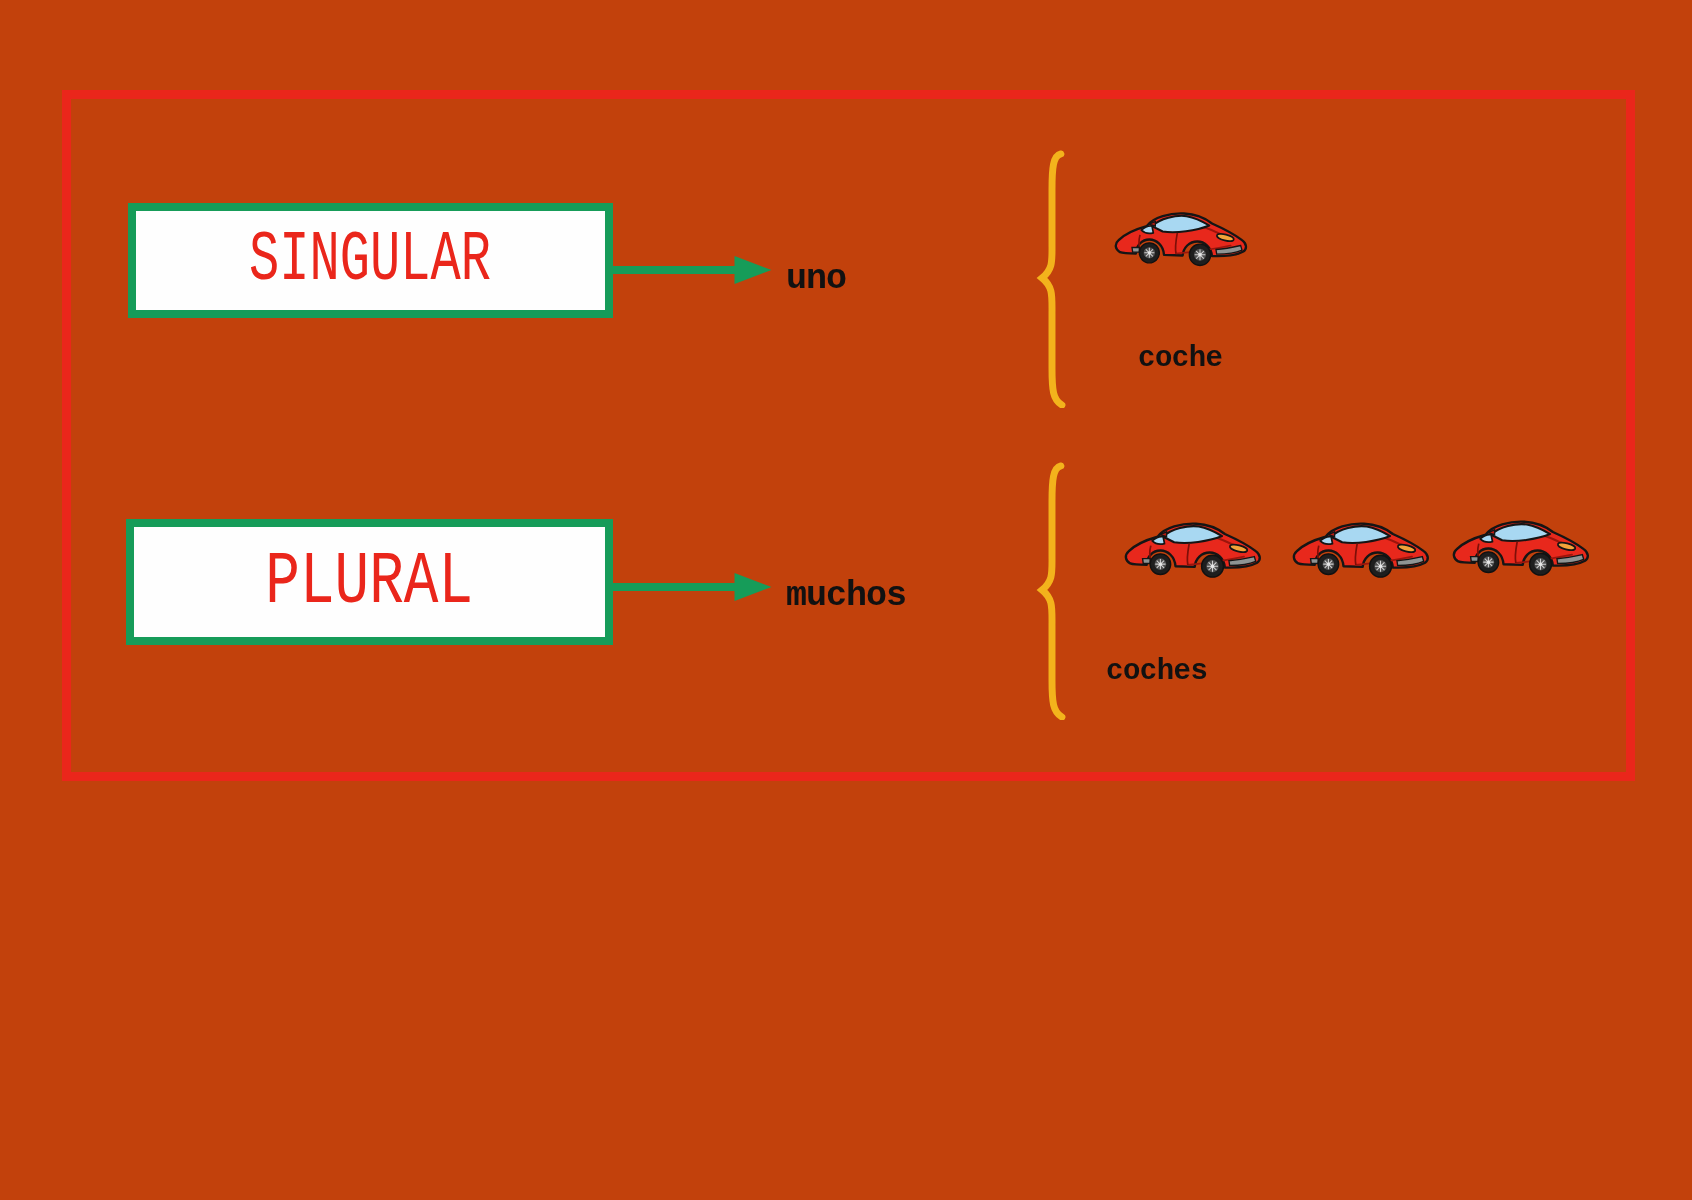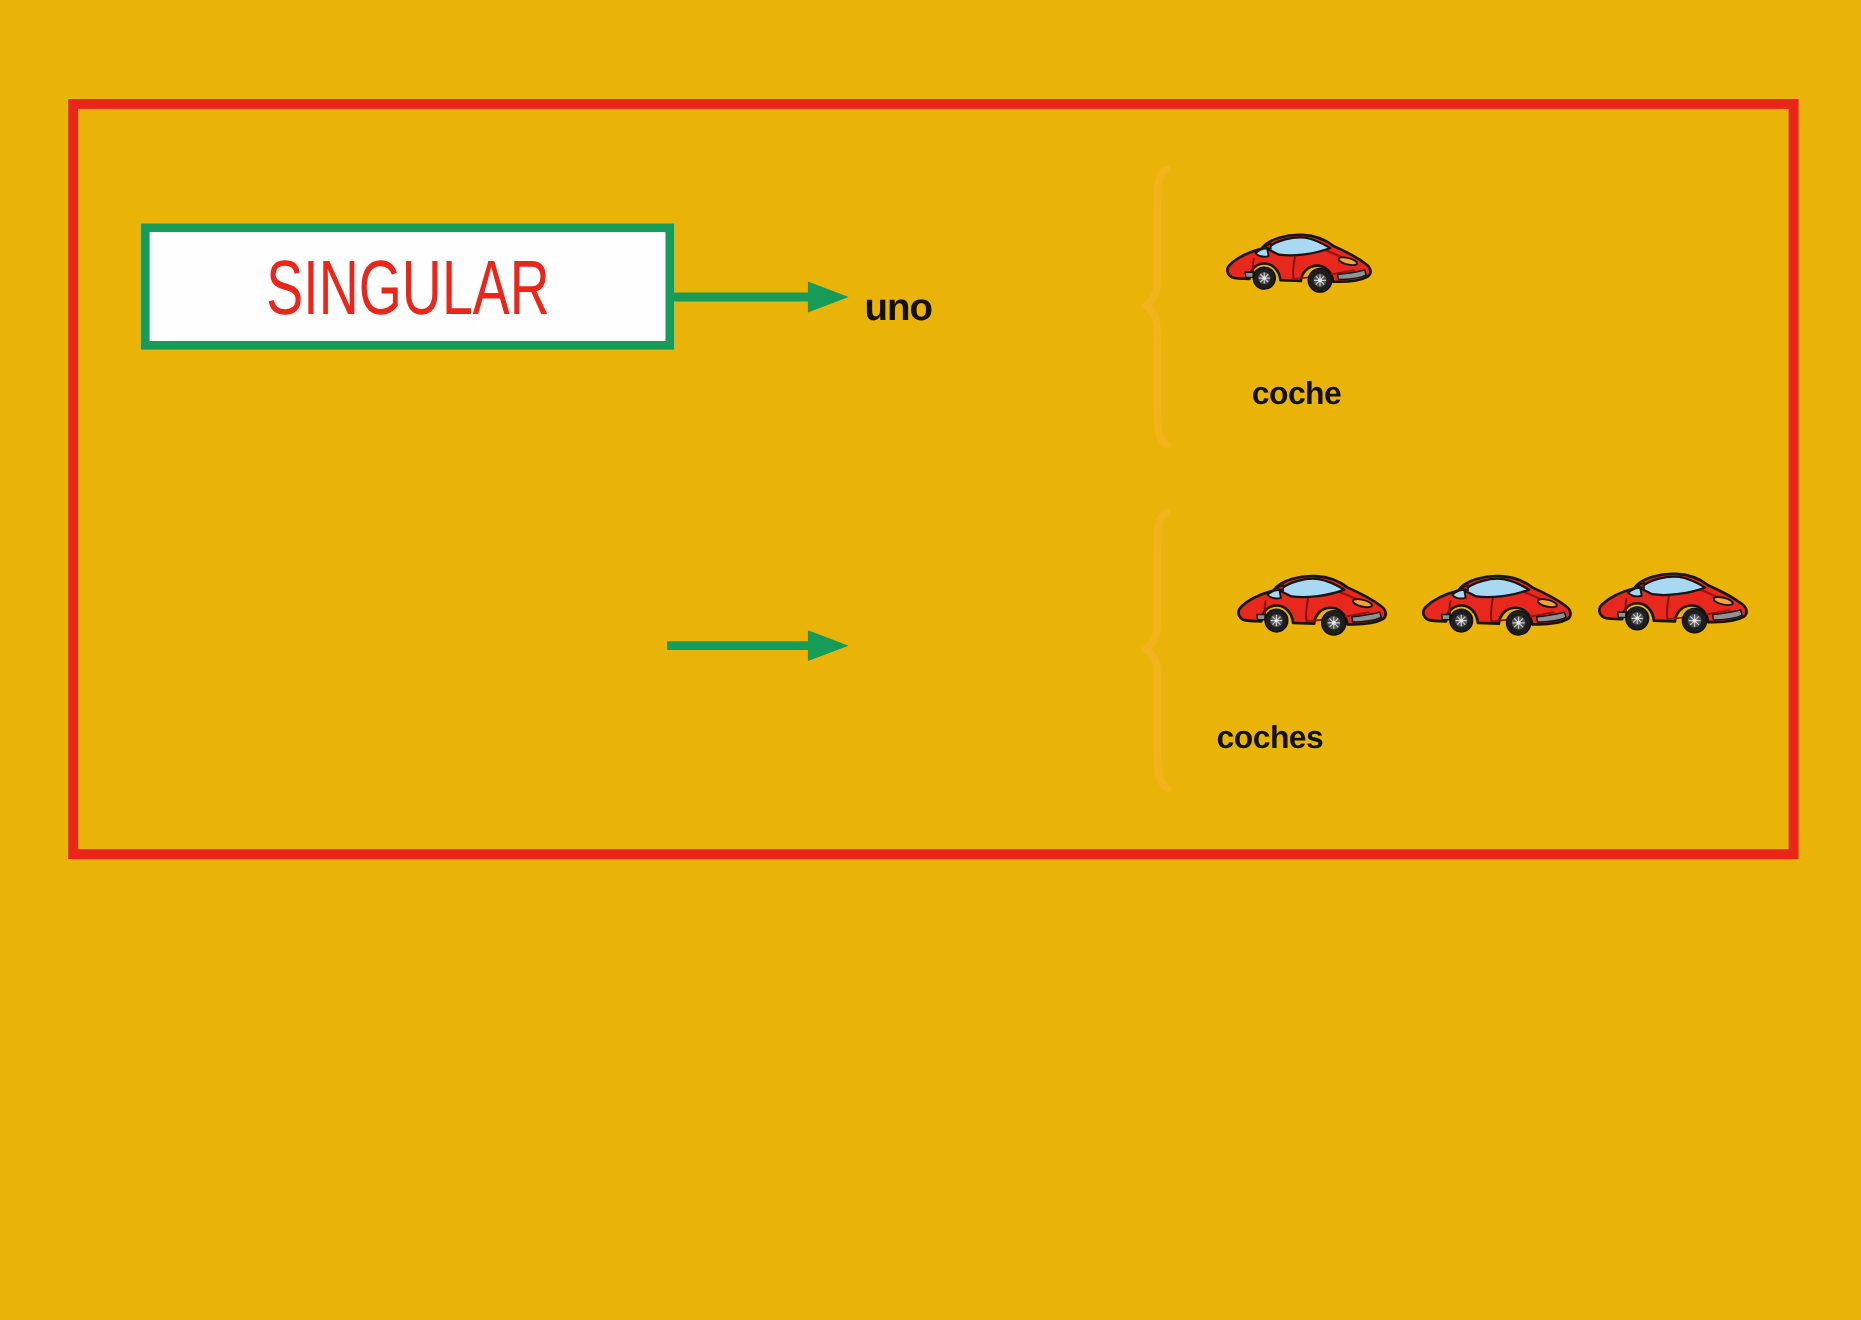--- a/index.html
+++ b/index.html
@@ -1,18 +1,18 @@
 <!DOCTYPE html>
 <html><head>
 <meta charset="utf-8">
 <style>
   html,body{margin:0;padding:0;background:#ffffff;}
   .stage{
     position:relative;width:1692px;height:1200px;overflow:hidden;
-    background:#eab308;font-family:Liberation Sans, sans-serif;text-align:center;
+    background:#c2410c;font-family:Liberation Mono, monospace;text-align:center;
   }
   .frame{
     position:absolute;left:62px;top:90px;width:1555px;height:673px;
     border:9px solid #ea261b;background:transparent;
   }
   .term-box{
     position:absolute;border:8px solid #169c59;background:#fefefe;
     display:flex;align-items:center;justify-content:center;
   }
   .term-box.singular{left:128px;top:203px;width:469px;height:99px;}
@@ -125,23 +125,27 @@
   </svg>
   <div class="quantifier uno">uno</div>
   <svg class="brace b1">
     <use href="#brace-shape"></use>
   </svg>
   <svg class="car c1" viewBox="0 0 210 100">
     <use href="#car-shape"></use>
   </svg>
   <div class="example coche">coche</div>
 
+  <div class="term-box plural">
+    <span class="term-text plural">PLURAL</span>
+  </div>
   <svg class="arrow" style="left:605px;top:567px;width:168px;height:40px">
     <use href="#arrow-shape"></use>
   </svg>
+  <div class="quantifier muchos">muchos</div>
   <svg class="brace b2">
     <use href="#brace-shape"></use>
   </svg>
   <svg class="car c2" viewBox="0 0 210 100">
     <use href="#car-shape"></use>
   </svg>
   <svg class="car c3" viewBox="0 0 210 100">
     <use href="#car-shape"></use>
   </svg>
   <svg class="car c4" viewBox="0 0 210 100">

